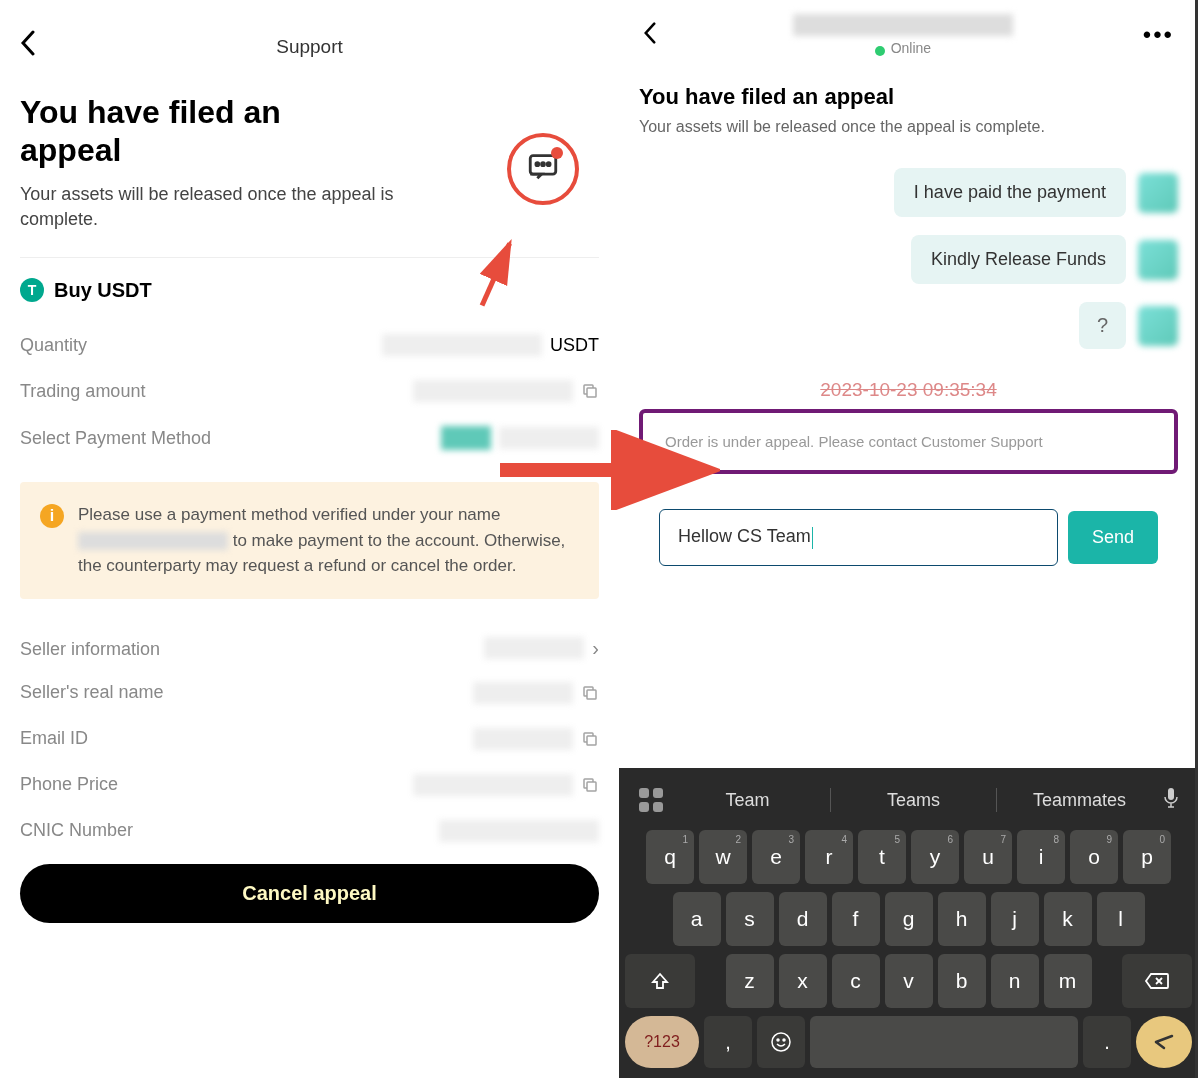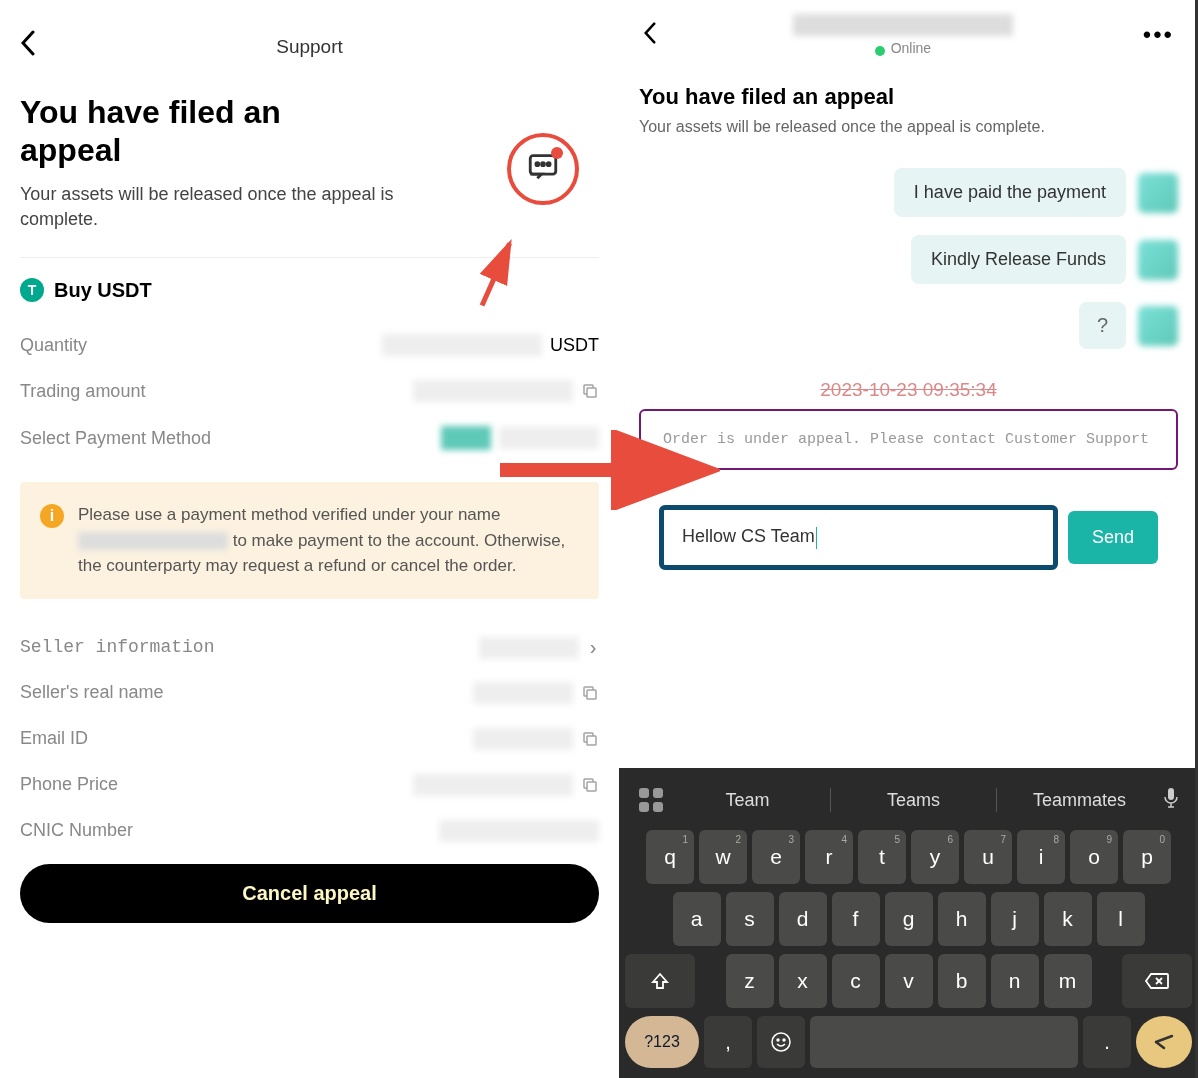--- a/index.html
+++ b/index.html
@@ -37,21 +37,21 @@
     .blur-box { background: #eee; width: 100px; height: 22px; filter: blur(3px); }
     .blur-box-wide { background: #eee; width: 160px; height: 22px; filter: blur(3px); }
     .teal-blur { background: #5fc9b8; width: 50px; height: 24px; filter: blur(3px); }
     .copy-icon { width: 18px; height: 18px; opacity: 0.6; }
     
     .notice-box { background: #fdf2e0; padding: 20px; border-radius: 4px; margin: 20px 0; display: flex; gap: 14px; }
     .notice-icon { width: 24px; height: 24px; background: #f5a623; border-radius: 50%; display: flex; align-items: center; justify-content: center; color: #fff; font-weight: bold; flex-shrink: 0; margin-top: 2px; }
     .notice-text { font-size: 17px; color: #555; line-height: 1.5; }
     .notice-blur { display: inline-block; background: #ddd; width: 150px; height: 18px; filter: blur(3px); vertical-align: middle; }
     
-    .seller-row { display: flex; justify-content: space-between; align-items: flex-start; padding: 18px 0 10px; font-family: Liberation Mono, monospace; }
+    .seller-row { display: flex; justify-content: space-between; align-items: flex-end; padding: 18px 0 10px; }
     .chevron-right { font-size: 20px; color: #888; }
     
     .cancel-btn { width: 100%; background: #000; color: #fef9c3; border: none; border-radius: 30px; padding: 18px; font-size: 20px; font-weight: 600; cursor: pointer; margin-top: 10px; text-align: center; }
     
     
     .chat-header { display: flex; align-items: center; justify-content: space-between; padding: 14px 24px 10px; }
     .chat-title-area { flex: 1; text-align: center; }
     .chat-name-blur { background: #ddd; width: 220px; height: 22px; filter: blur(3px); margin: 0 auto 4px; }
     .online-status { display: flex; align-items: flex-end; justify-content: center; gap: 6px; font-size: 14px; color: #888; }
     .online-dot { width: 10px; height: 10px; background: #2ecc71; border-radius: 50%; }
@@ -62,45 +62,45 @@
     .chat-appeal-sub { font-size: 16px; color: #666; margin-top: 6px; line-height: 1.4; }
     
     .messages { margin-top: 30px; }
     .msg-row { display: flex; justify-content: flex-end; align-items: center; gap: 8px; margin-bottom: 18px; }
     .msg-bubble { background: #e6f4f3; padding: 14px 20px; border-radius: 8px; font-size: 18px; color: #333; max-width: 300px; }
     .msg-bubble-small { background: #e6f4f3; padding: 12px 18px; border-radius: 8px; font-size: 20px; color: #666; }
     .avatar-blur { width: 40px; height: 40px; background: linear-gradient(135deg, #7be0d8, #5fc9b8); border-radius: 6px; filter: blur(3px); margin-left: 4px; }
     
     .system-msg-wrap { position: relative; margin: 30px 0 20px; }
     .system-timestamp { text-align: center; font-size: 19px; color: #d88; margin-bottom: 8px; text-decoration: line-through; }
-    .system-box { border: 2px solid #701a75; border-radius: 6px; padding: 18px 22px; font-family: Liberation Mono, monospace; }
+    .system-box { border: 4px solid #701a75; border-radius: 6px; padding: 18px 22px; }
     .system-text { font-size: 15px; color: #999; line-height: 1.4; }
     
     .arrow-big { position: absolute; left: 490px; top: 430px; z-index: 100; }
     
     .input-row { display: flex; gap: 10px; padding: 0 20px 12px; align-items: center; margin-top: 35px; }
-    .msg-input { flex: 1; border: 5px solid #0c4a6e; border-radius: 6px; padding: 16px 18px; font-size: 18px; color: #333; }
+    .msg-input { flex: 1; border: 1px solid #0c4a6e; border-radius: 6px; padding: 16px 18px; font-size: 18px; color: #333; }
     .send-btn { background: #1bb5a8; color: #fff; border: none; border-radius: 6px; padding: 16px 24px; font-size: 18px; font-weight: 500; cursor: pointer; }
     
     
     .keyboard { background: #2a2a2a; padding: 10px 6px; }
     .kb-suggest-row { display: flex; align-items: center; padding: 8px 12px 16px; gap: 8px; }
     .kb-grid-icon { width: 28px; height: 28px; display: grid; grid-template-columns: 1fr 1fr; grid-template-rows: 1fr 1fr; gap: 4px; padding: 2px; }
     .kb-grid-icon span { background: #999; border-radius: 3px; }
     .kb-suggest { flex: 1; text-align: center; color: #ddd; font-size: 18px; }
     .kb-divider { width: 1px; height: 24px; background: #555; }
     .kb-mic { color: #ccc; font-size: 20px; }
     
     .kb-row { display: flex; gap: 5px; justify-content: center; margin-bottom: 8px; }
     .kb-key { background: #4a4a48; color: #fff; border-radius: 6px; height: 54px; flex: 1; display: flex; align-items: center; justify-content: center; font-size: 21px; position: relative; cursor: pointer; max-width: 48px; }
     .kb-key-num { position: absolute; top: 4px; right: 6px; font-size: 10px; color: #aaa; }
     .kb-row-2 { padding: 0 24px; }
     .kb-special { background: #3a3a38; min-width: 56px; max-width: 70px; }
     .kb-bottom-row { display: flex; gap: 5px; margin-top: 2px; }
-    .kb-123 { background: #d4b896; color: #0f172a; border-radius: 28px; width: 74px; height: 52px; display: flex; align-items: center; justify-content: center; font-size: 16px; font-weight: 500; }
+    .kb-123 { background: #d4b896; color: #7f1d1d; border-radius: 28px; width: 74px; height: 52px; display: flex; align-items: center; justify-content: center; font-size: 16px; font-weight: 500; }
     .kb-comma, .kb-emoji { background: #3a3a38; border-radius: 6px; width: 48px; height: 52px; display: flex; align-items: center; justify-content: center; color: #fff; font-size: 20px; }
     .kb-space { flex: 1; background: #4a4a48; border-radius: 6px; height: 52px; }
     .kb-period { background: #3a3a38; border-radius: 6px; width: 48px; height: 52px; display: flex; align-items: center; justify-content: center; color: #fff; font-size: 20px; }
     .kb-enter { background: #e8c87e; border-radius: 50%; width: 56px; height: 52px; display: flex; align-items: center; justify-content: center; }
     
     .right-edge { position: absolute; right: 0; top: 0; width: 3px; height: 100%; background: #333; }
     .cursor { display: inline-block; width: 1px; height: 22px; background: #1bb5a8; vertical-align: middle; margin-left: 1px; }
   </style>
 </head>
 <body>

